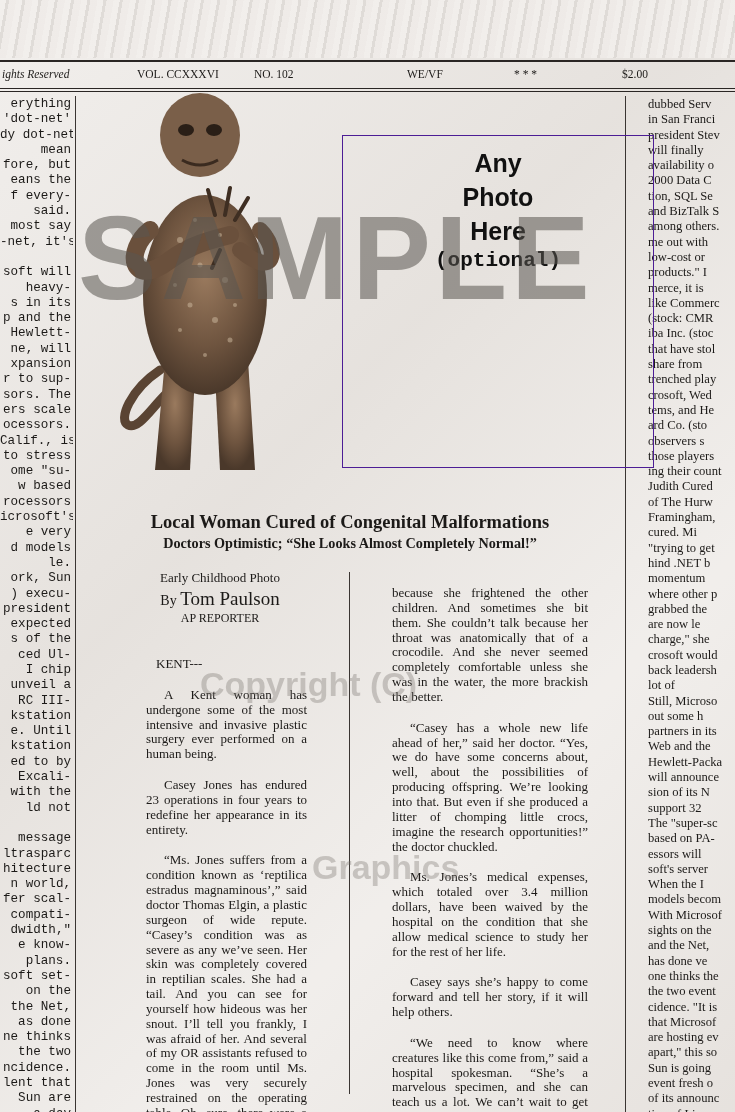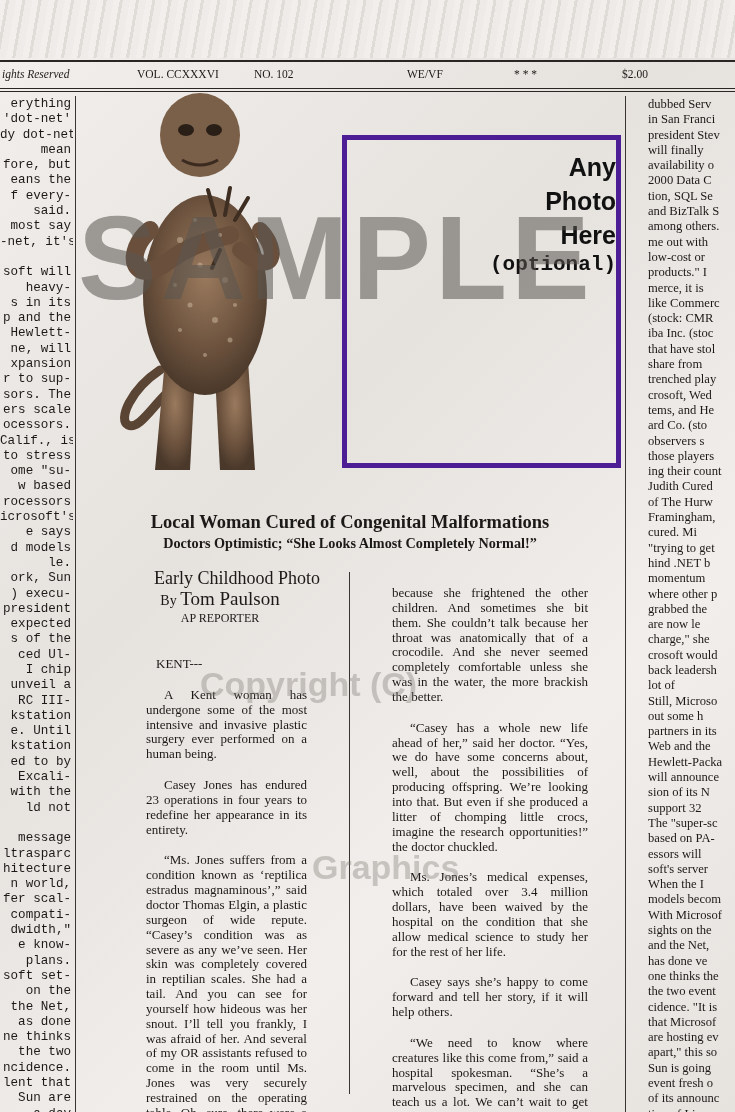--- a/index.html
+++ b/index.html
@@ -43,23 +43,23 @@
   .right-col {
     position:absolute; left:628px; top:97px; width:107px; height:1015px; overflow:hidden;
     font-size:12.6px; line-height:15.3px;
   }
   .right-col div { white-space:nowrap; padding-left:20px; }
 
   .photo-lizard {
     position:absolute; left:120px; top:90px; width:165px; height:382px;
   }
   .photo-box {
-    position:absolute; left:342px; top:135px; width:279px; height:333px;
-    border:5px solid #4c1d95; box-sizing:border-box;
-    text-align:right; font-family:"Liberation Sans", sans-serif; font-weight:bold; color:#111;
+    position:absolute; left:342px; top:135px; width:312px; height:333px;
+    border:1px solid #4c1d95; box-sizing:border-box;
+    text-align:center; font-family:"Liberation Sans", sans-serif; font-weight:bold; color:#111;
   }
   .photo-box .pl1 { margin-top:10px; font-size:25px; line-height:34px; }
   .photo-box .pl4 { font-size:21px; line-height:26px;font-family:Liberation Mono, monospace; }
 
   .watermark {
     position:absolute; left:78px; top:190px; width:660px;
     font-family:"Liberation Sans", sans-serif; font-weight:bold; font-size:118px; letter-spacing:4px;
     color:rgba(90,85,80,0.55); white-space:nowrap; pointer-events:none;
   }
   .wm-small {
@@ -69,21 +69,21 @@
 
   .headline {
     position:absolute; left:80px; top:512px; width:540px; text-align:center;
     font-size:18.5px; font-weight:bold;
   }
   .subhead {
     position:absolute; left:80px; top:535px; width:540px; text-align:center;
     font-size:14.2px; font-weight:bold;
   }
   .byline-area { position:absolute; left:120px; top:570px; width:200px; text-align:center; }
-  .caption { font-size:18px; line-height:16px;text-align:right; }
+  .caption { font-size:13px; line-height:16px; }
   .by { font-size:14px; margin-top:2px; }
   .by .name { font-size:19px; font-weight:normal;margin-top:18px; }
   .role { font-size:12px; line-height:16px; }
 
   .body-text {
     position:absolute; font-size:13px; line-height:14.85px; text-align:justify;
   }
   .body-text p { margin:16px; text-indent:18px; }
   .body-text p.dateline { text-indent:10px; }
   .body-text p.nind { text-indent:0; }
@@ -132,21 +132,21 @@
     <div>r to sup-</div>
     <div>sors. The</div>
     <div>ers scale</div>
     <div>ocessors.</div>
     <div>Calif., is</div>
     <div>to stress</div>
     <div>ome "su-</div>
     <div>w based</div>
     <div>rocessors</div>
     <div>icrosoft's</div>
-    <div>e says</div>
+    <div>e very</div>
     <div>d models</div>
     <div>le.</div>
     <div>ork, Sun</div>
     <div>) execu-</div>
     <div>president</div>
     <div>expected</div>
     <div>s of the</div>
     <div>ced Ul-</div>
     <div>I chip</div>
     <div>unveil a</div>

